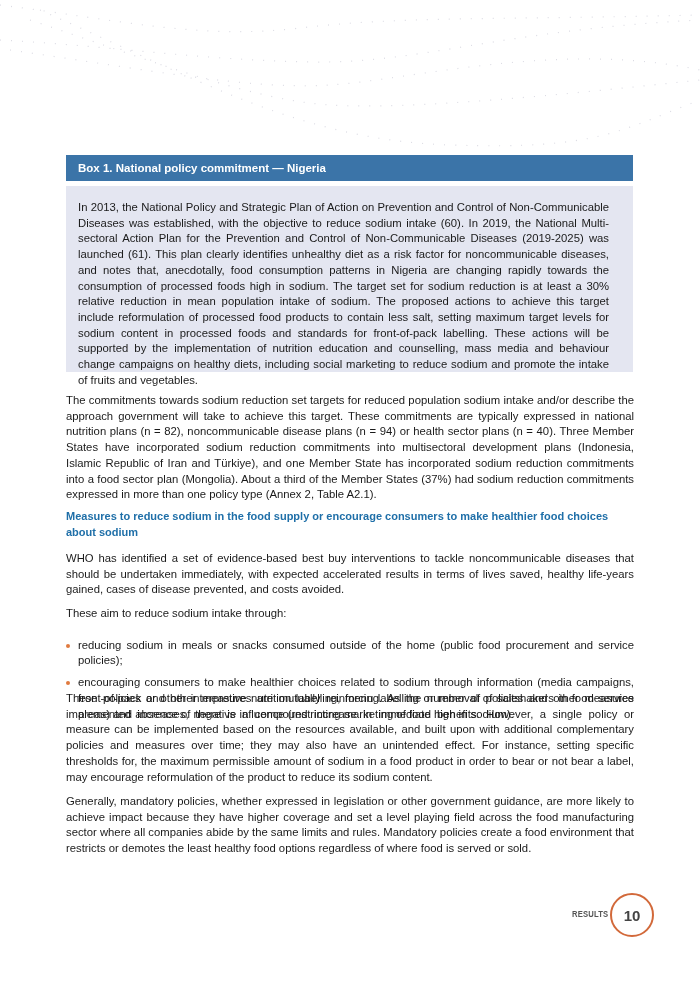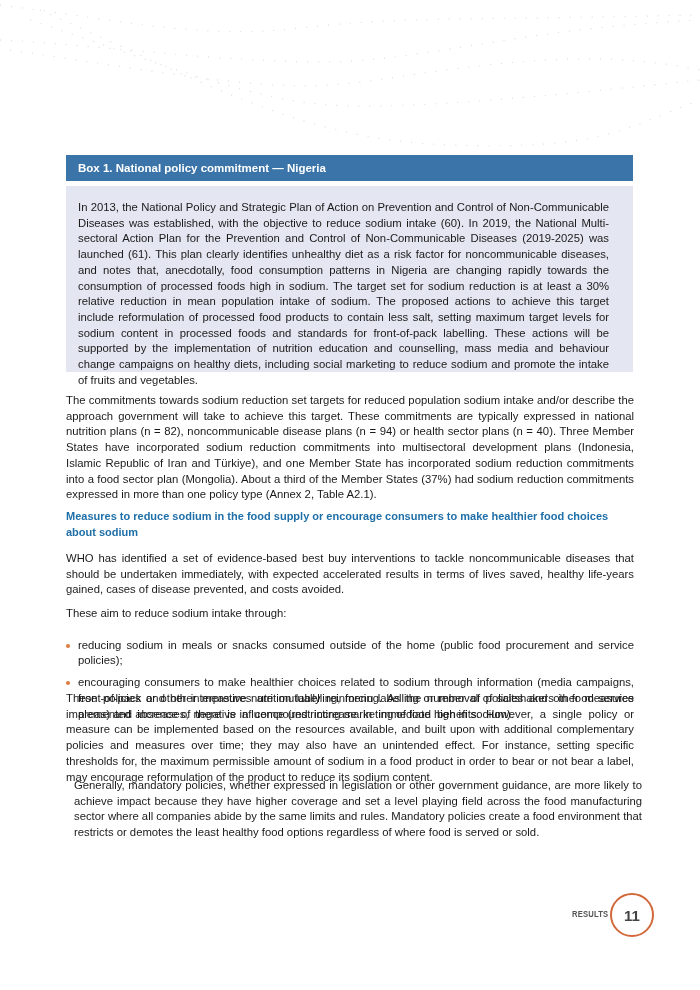--- a/index.html
+++ b/index.html
@@ -85,20 +85,20 @@
   <ul class="bullets">
     <li><span class="dot"></span><span>reducing sodium in meals or snacks consumed outside of the home (public food procurement and service policies);</span></li>
     <li><span class="dot"></span><span>encouraging consumers to make healthier choices related to sodium through information (media campaigns, front-of-pack or other interpretive nutrition labelling, menu labelling or removal of saltshakers in food service areas) and absence of negative influence (restricting marketing of food high in sodium).</span></li>
   </ul>
 </div>
 
 <div class="main" style="top:691px;">
   <p class="p">These policies and other measures are mutually reinforcing. As the number of policies and other measures implemented increases, there is a compound increase in immediate benefits. However, a single policy or measure can be implemented based on the resources available, and built upon with additional complementary policies and measures over time; they may also have an unintended effect. For instance, setting specific thresholds for, the maximum permissible amount of sodium in a food product in order to bear or not bear a label, may encourage reformulation of the product to reduce its sodium content.</p>
 </div>
 
-<div class="main" style="top:778px;margin-left:8px;">
+<div class="main" style="top:794px;">
   <p class="p">Generally, mandatory policies, whether expressed in legislation or other government guidance, are more likely to achieve impact because they have higher coverage and set a level playing field across the food manufacturing sector where all companies abide by the same limits and rules.  Mandatory policies create a food environment that restricts or demotes the least healthy food options regardless of where food is served or sold.</p>
 </div>
 
 <div class="footer-label">RESULTS</div>
 <div class="page-circle">
-    <span>11</span>
+    <span>10</span>
   </div>
 
 </body></html>

